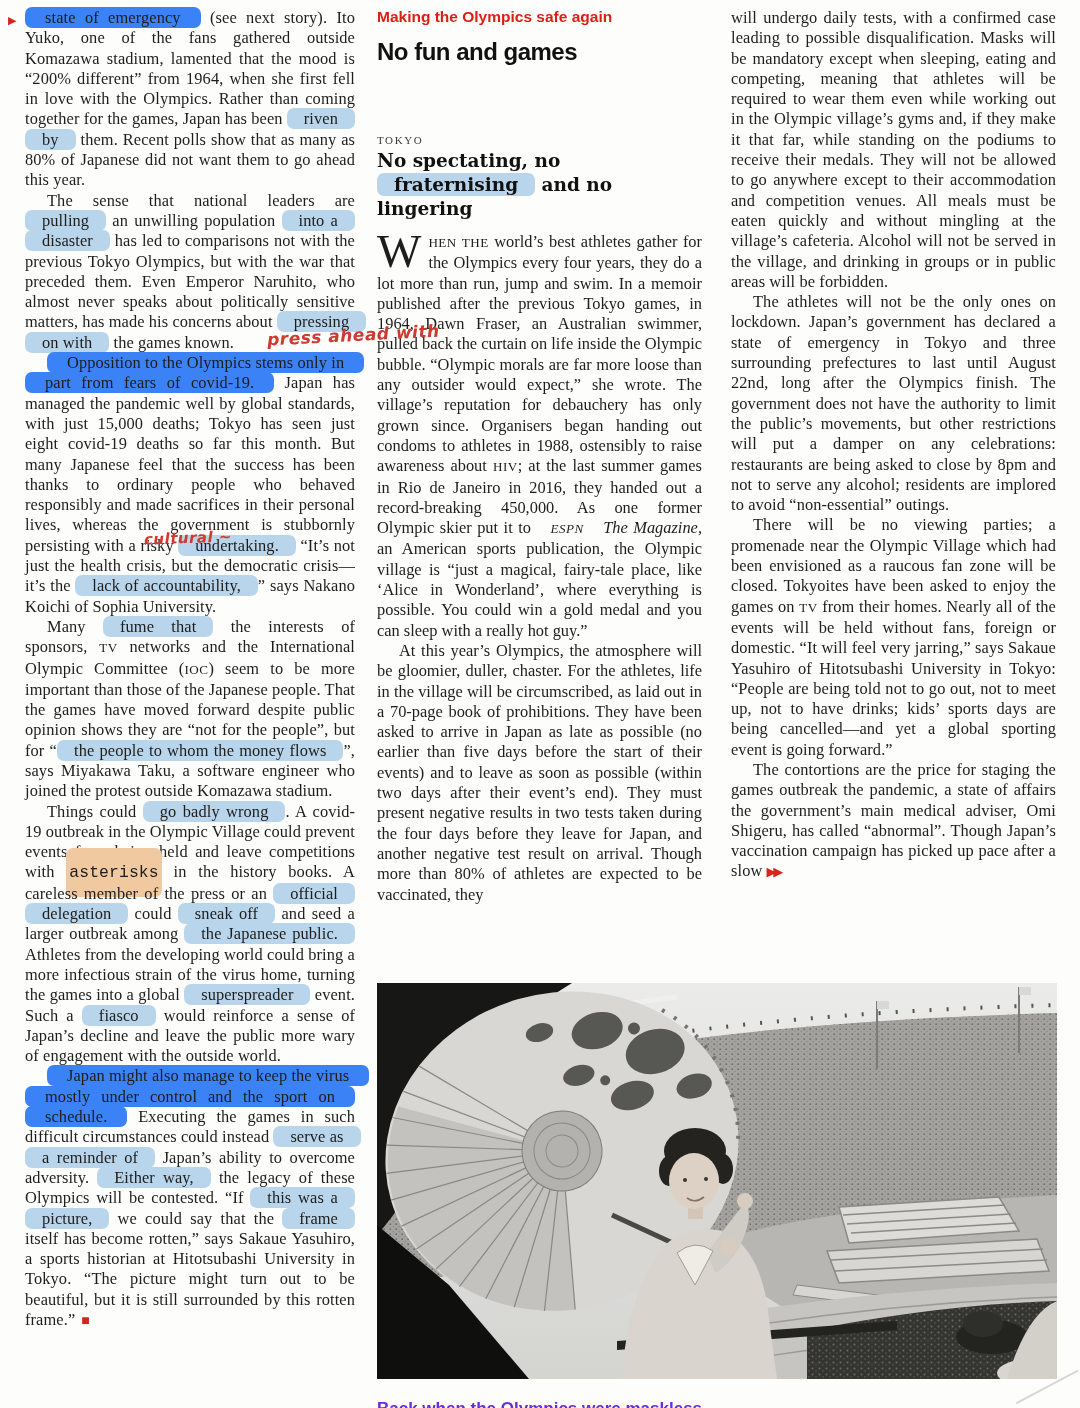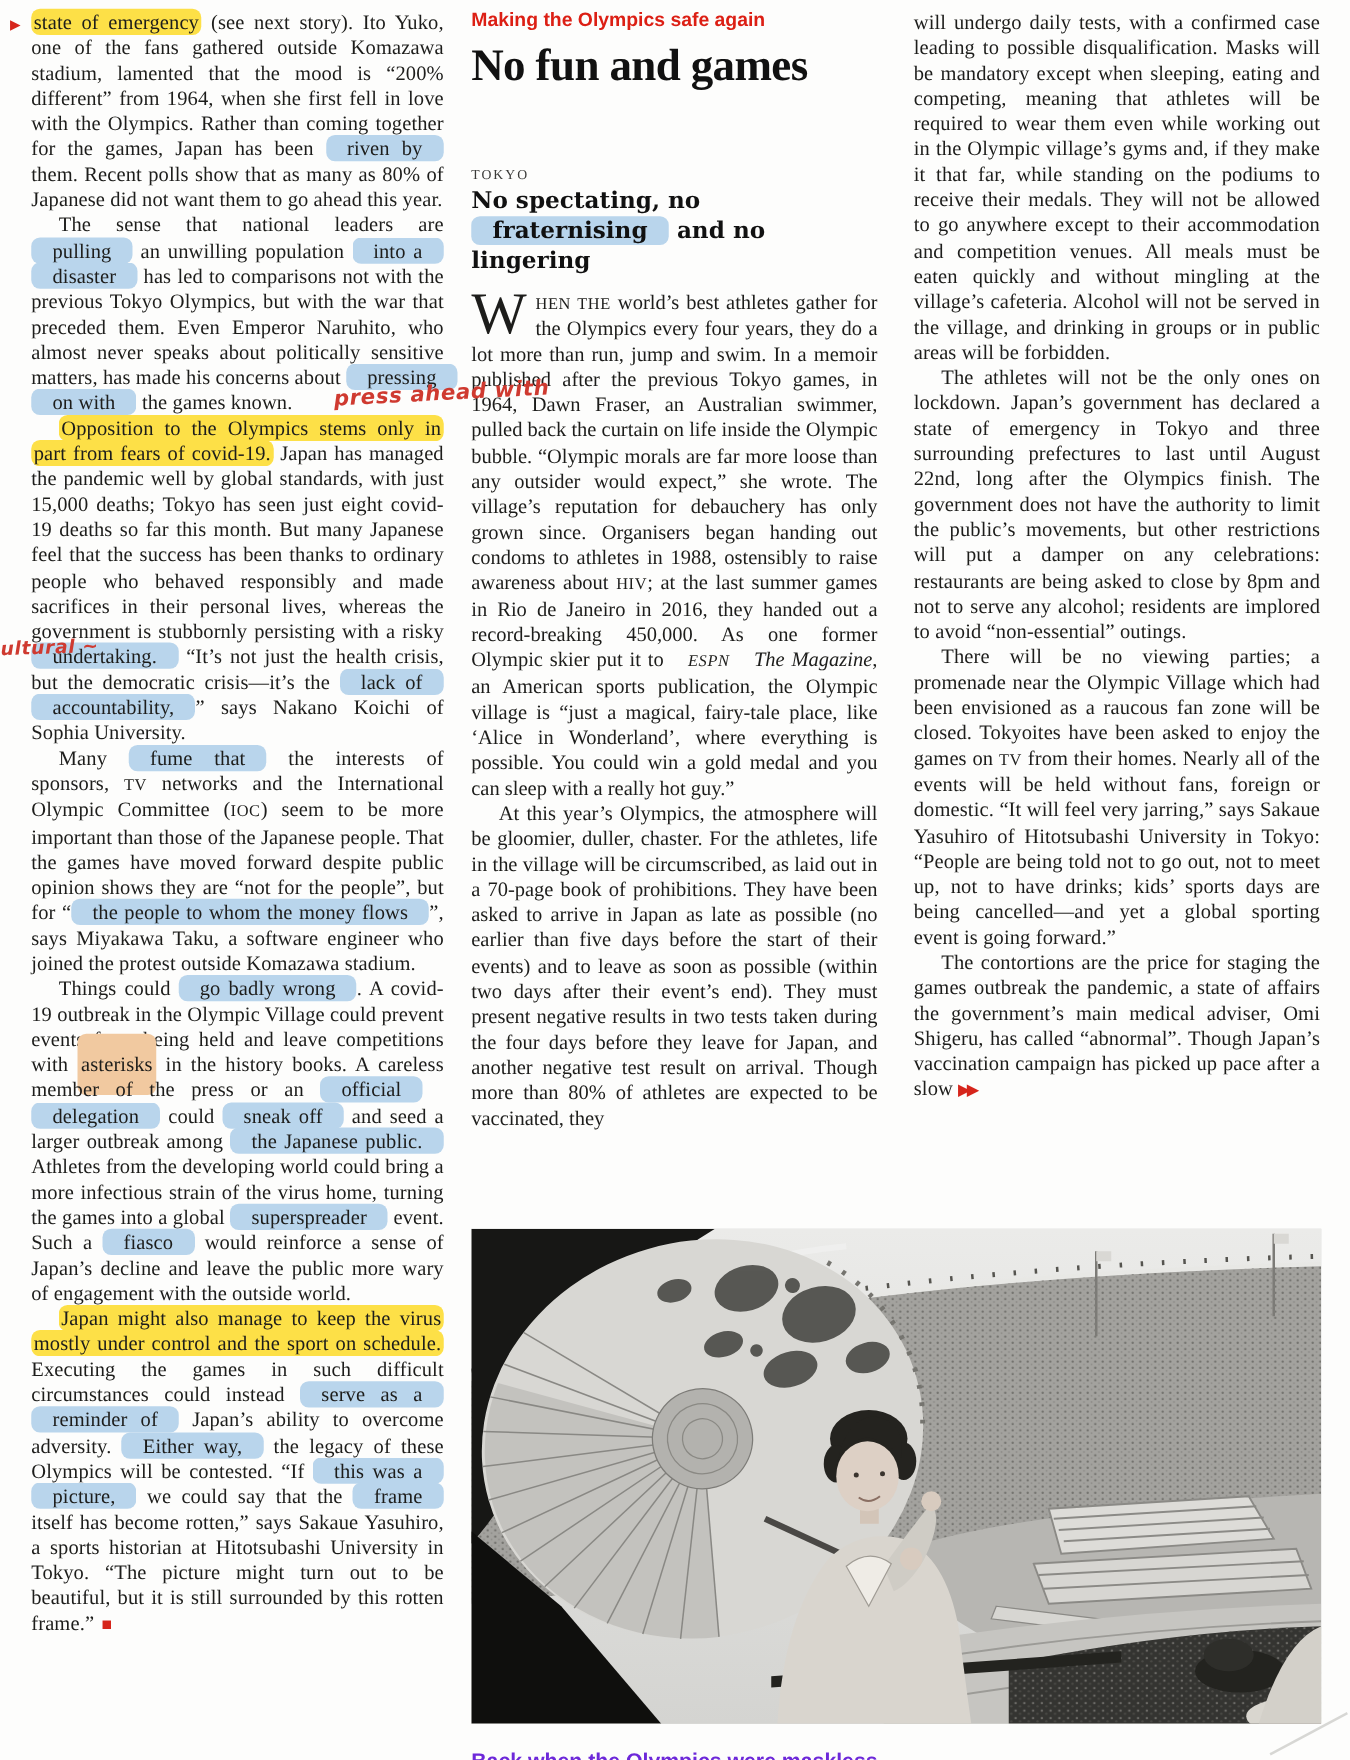--- a/index.html
+++ b/index.html
@@ -8,35 +8,35 @@
   .col{position:absolute;top:8px;text-align:justify;font-size:16.4px;line-height:20.3px;
        letter-spacing:0.1px;hyphens:auto;-webkit-hyphens:auto;}
   .col-left{left:25px;width:330px;}
   .col-right{left:731px;width:325px;}
   .para{margin:0;position:relative;}
   .para.ind{text-indent:22px;}
   .lead-marker{position:absolute;left:-17px;top:2px;font-size:11px;color:#d6251b;text-indent:0;}
   .end-square{color:#d6251b;font-size:14px;padding-left:6px;}
   .cont-arrows{color:#d6251b;font-size:13px;letter-spacing:-3px;padding-left:4px;}
   .hb{background:#b9d5ec;border-radius:7px;padding:1px 17px;box-decoration-break:clone;-webkit-box-decoration-break:clone;}
-  .hg{background:#fde047;border-radius:7px;padding:1px 2px;box-decoration-break:clone;-webkit-box-decoration-break:clone;}
-  .ho{background:#f1c9a0;border-radius:7px;padding:15px 3px;box-decoration-break:clone;-webkit-box-decoration-break:clone;}
+  .hg{background:#3b82f6;border-radius:7px;padding:1px 20px;box-decoration-break:clone;-webkit-box-decoration-break:clone;}
+  .ho{background:#f1c9a0;border-radius:7px;padding:15px 3px;box-decoration-break:clone;font-family:Liberation Mono, monospace;-webkit-box-decoration-break:clone;}
   .sc{font-size:0.8em;letter-spacing:0.5px;}
   .it{font-style:italic;margin-left:14px;}
   .rel{position:relative;}
   .ann{position:absolute;color:#cf3a30;font-family:"DejaVu Sans",sans-serif;font-style:italic;
        font-weight:bold;white-space:nowrap;z-index:5;text-indent:0;pointer-events:none;}
   .annA{left:-10px;bottom:0.42em;font-size:17px;transform:rotate(-3deg);letter-spacing:0.5px;}
   .annB{left:-34px;bottom:0.5em;font-size:15px;transform:rotate(-2deg);letter-spacing:0.5px;}
   .drop{float:left;font-size:47px;line-height:37px;padding:1px 7px 0 0;}
 
   .col-mid{position:absolute;left:377px;top:8px;width:325px;}
   .kicker{font-family:"Liberation Sans",sans-serif;font-weight:bold;font-size:15.5px;
           color:#dc1f14;margin:0;}
-  .headline{font-family:Liberation Serif, serif;font-weight:bold;font-size:36px;
+  .headline{font-family:Liberation Sans, sans-serif;font-weight:bold;font-size:24px;
             letter-spacing:-0.5px;color:#111;margin:4px 0 0 0;line-height:44px;}
   .dateline{font-family:Liberation Serif, serif;font-size:11px;letter-spacing:1.6px;
             color:#3a3a38;margin-top:60px;}
   .subhead{font-family:"DejaVu Serif",serif;font-weight:bold;font-size:18.5px;line-height:24px;
            color:#111;margin-top:3px;text-align:left;}
   .mid-body{margin-top:11px;text-align:justify;font-size:16.4px;line-height:20.3px;
             max-height:742px;overflow:hidden;hyphens:auto;-webkit-hyphens:auto;}
 
   .photo-block{position:absolute;left:377px;top:983px;width:680px;}
   .photo-frame{width:680px;height:396px;overflow:hidden;background:#cfcfcc;}

